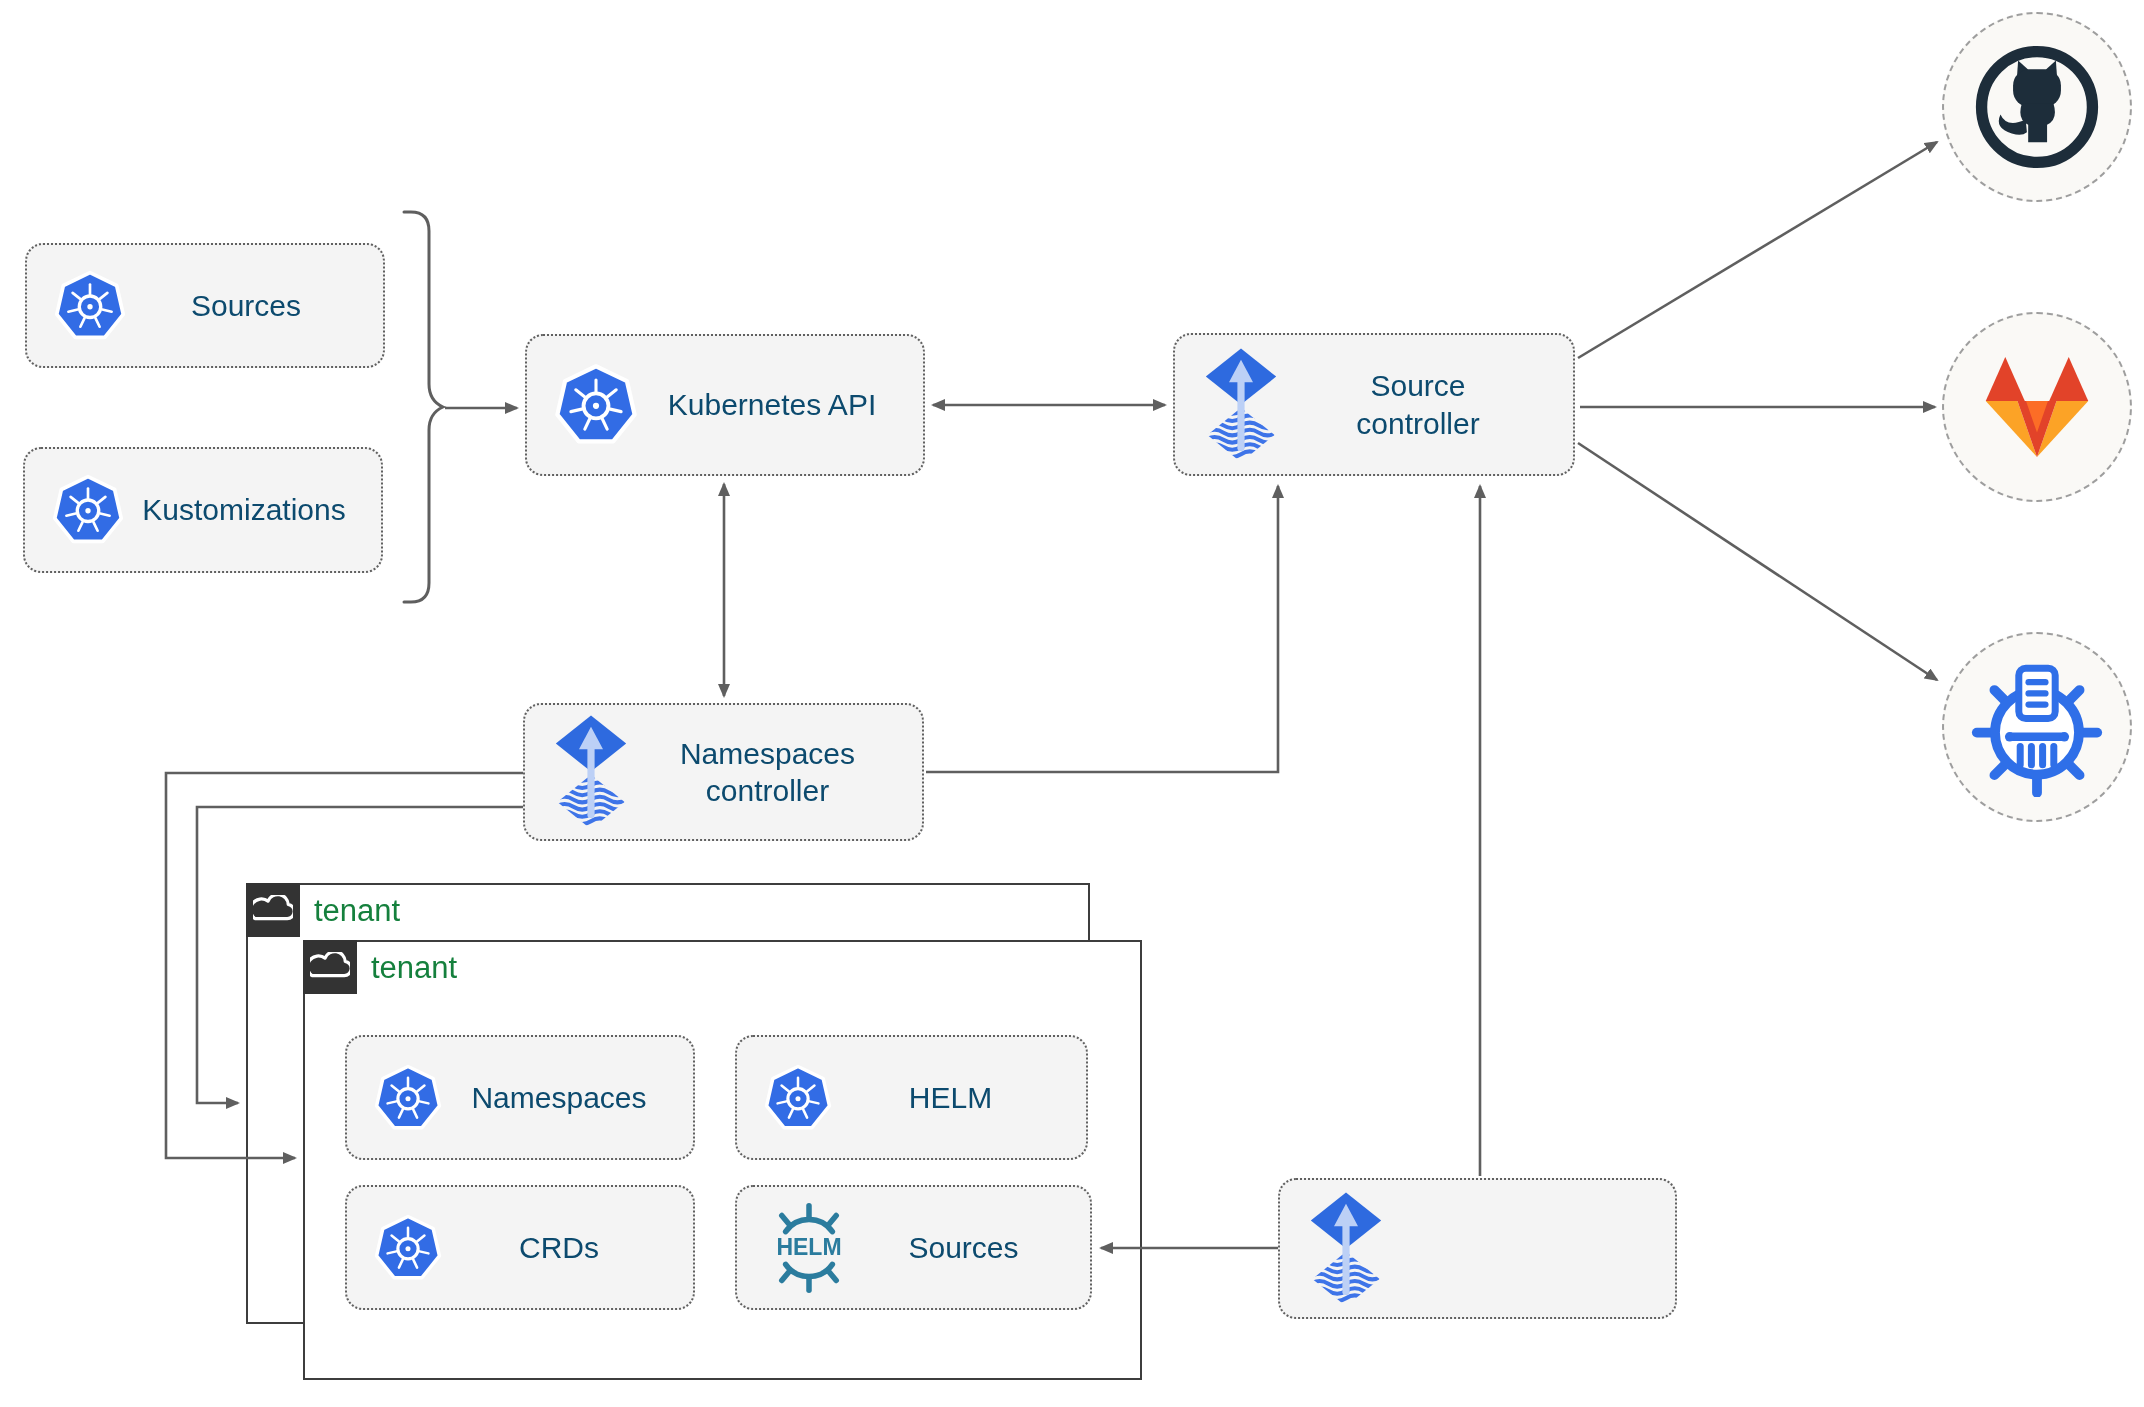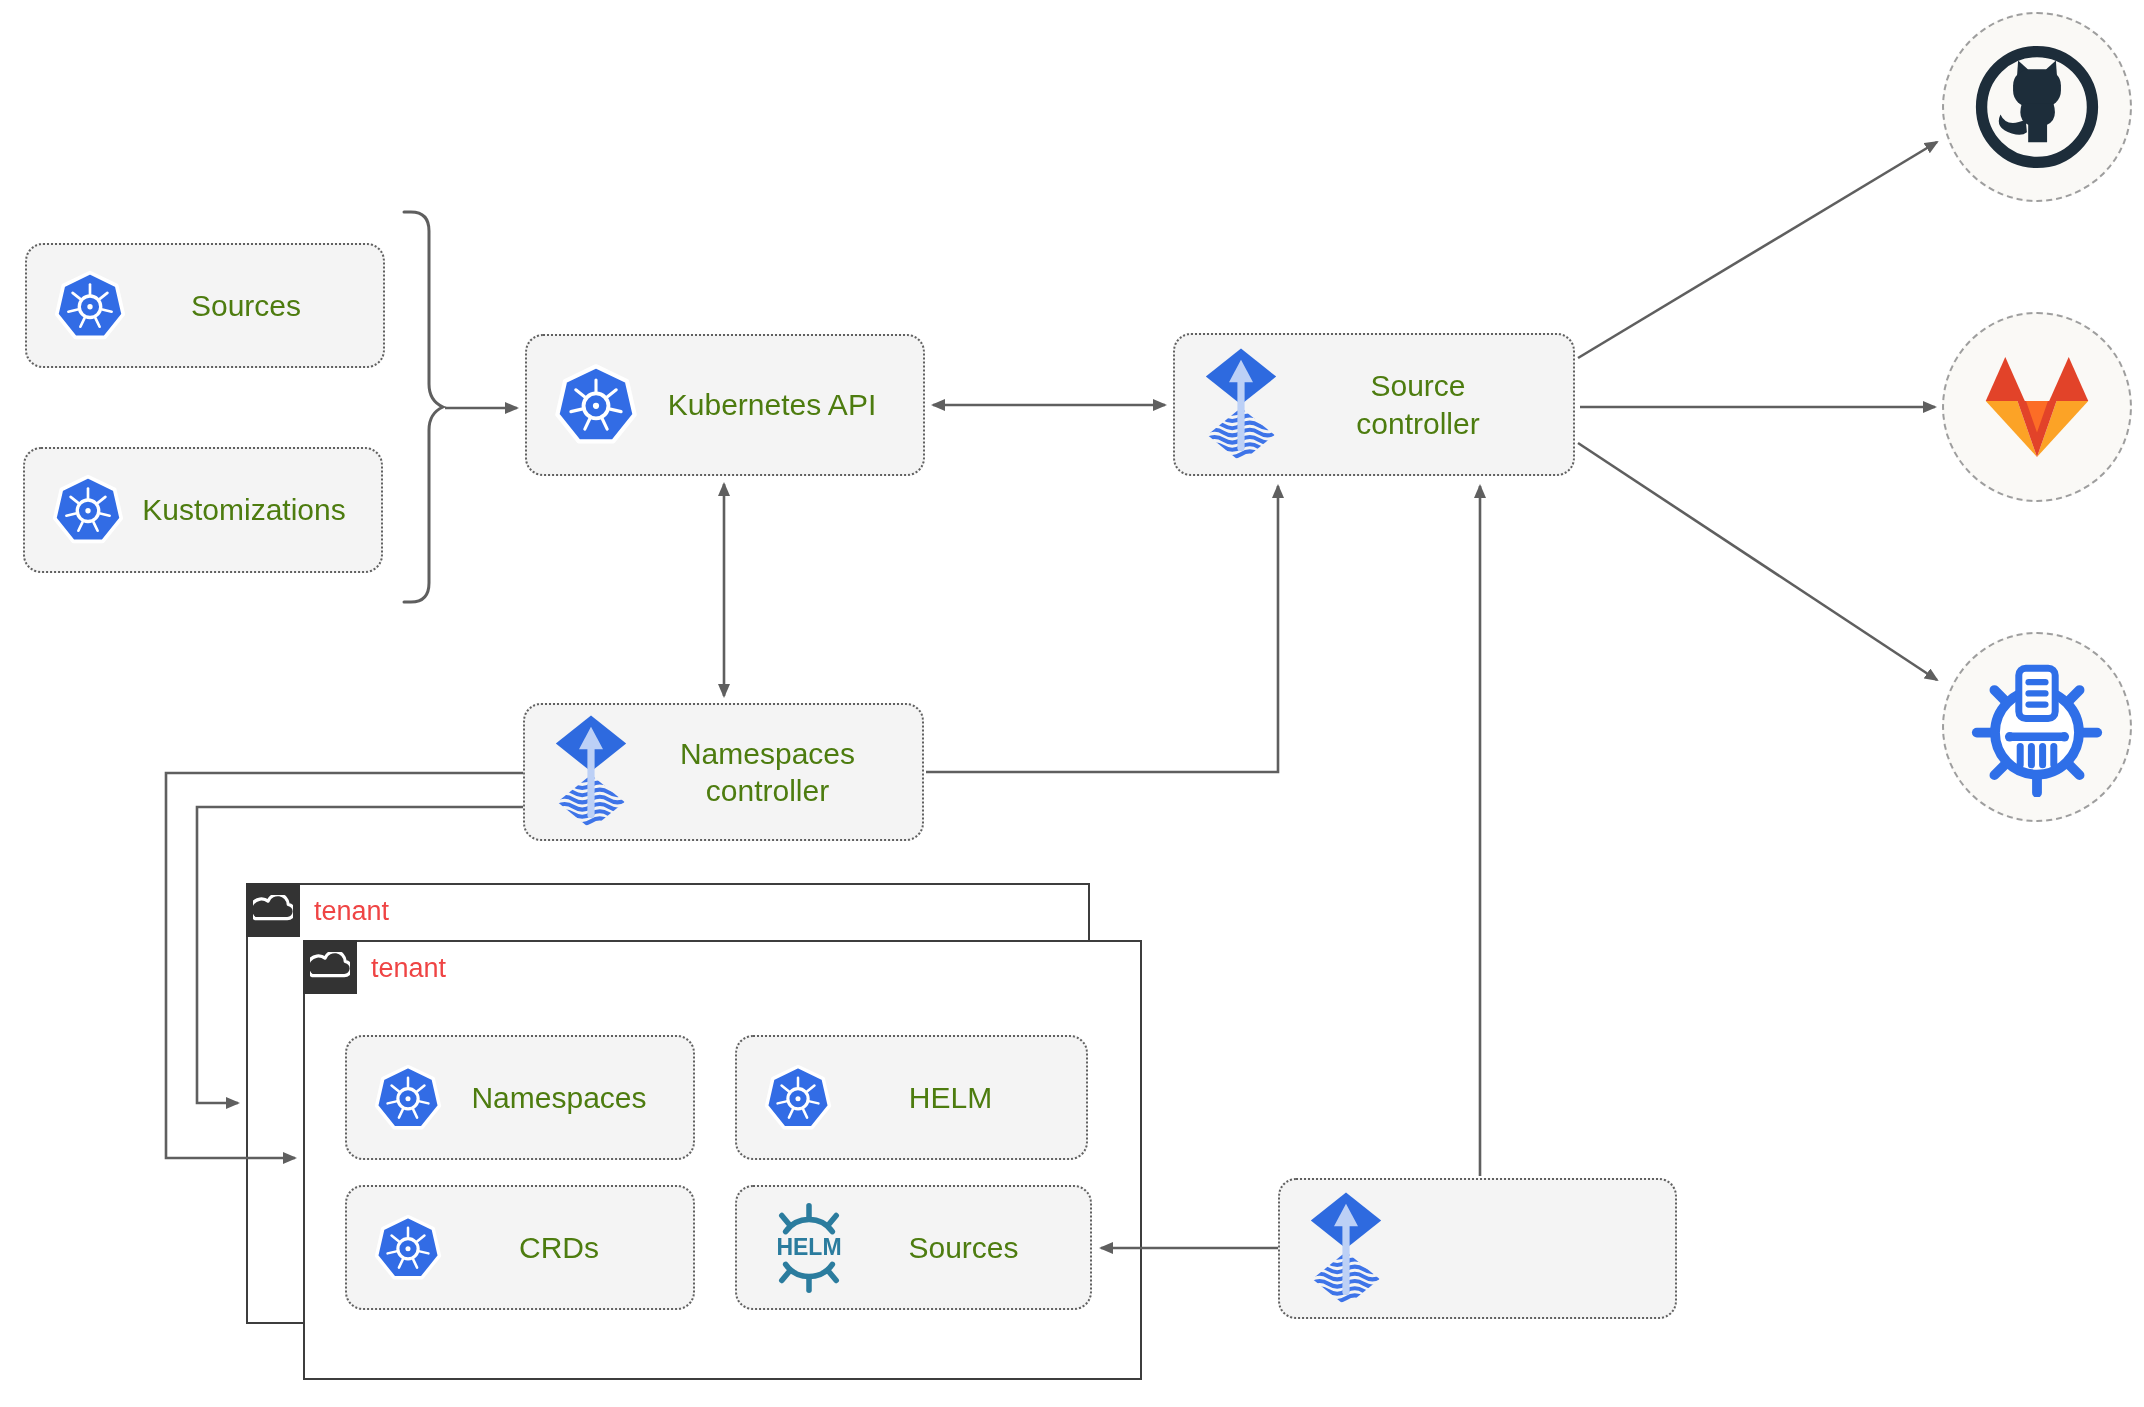--- a/index.html
+++ b/index.html
@@ -2,29 +2,29 @@
 <html><head>
 <meta charset="utf-8">
 <style>
   html,body{margin:0;padding:0;background:#fff;}
   #stage{position:relative;width:2144px;height:1407px;background:#ffffff;overflow:hidden;
          font-family:"Liberation Sans","DejaVu Sans",sans-serif;color:#121212;}
   
   .node{position:absolute;background:#f4f4f4;border:2px dotted #606060;border-radius:18px;
         display:flex;align-items:center;box-sizing:border-box;z-index:3;}
   .node .nicon{flex:0 0 auto;display:flex;align-items:flex-end;justify-content:center;}
-  .node .nlabel{flex:1 1 auto;text-align:center;font-size:30px;color:#4d7c0f;line-height:1.25;}
+  .node .nlabel{flex:1 1 auto;text-align:center;font-size:30px;color:#0c4a6e;line-height:1.25;}
   .node .nlabel.wrap{max-width:190px;margin:0 auto;}
   .pad-l{padding-left:26px;padding-right:18px;}
   
   .tenant{position:absolute;background:#ffffff;border:2px solid #3d3d3d;box-sizing:border-box;}
   .tenant .tab{position:absolute;left:-2px;top:-2px;width:54px;height:54px;background:#333333;
                display:flex;align-items:center;justify-content:center;}
   .tenant .tlabel{position:absolute;left:66px;top:0;height:52px;display:flex;align-items:center;
-                  font-size:27px;color:#ef4444;}
+                  font-size:31px;color:#15803d;}
   
   .ext{position:absolute;width:190px;height:190px;border-radius:50%;border:2px dashed #9e9e9e;
        background:#faf9f6;box-sizing:border-box;display:flex;align-items:center;justify-content:center;z-index:3;}
   #overlay{position:absolute;left:0;top:0;z-index:50;pointer-events:none;}
   .hidden-defs{position:absolute;width:0;height:0;overflow:hidden;}
 </style>
 </head>
 <body>
 
 <svg class="hidden-defs" aria-hidden="true">

